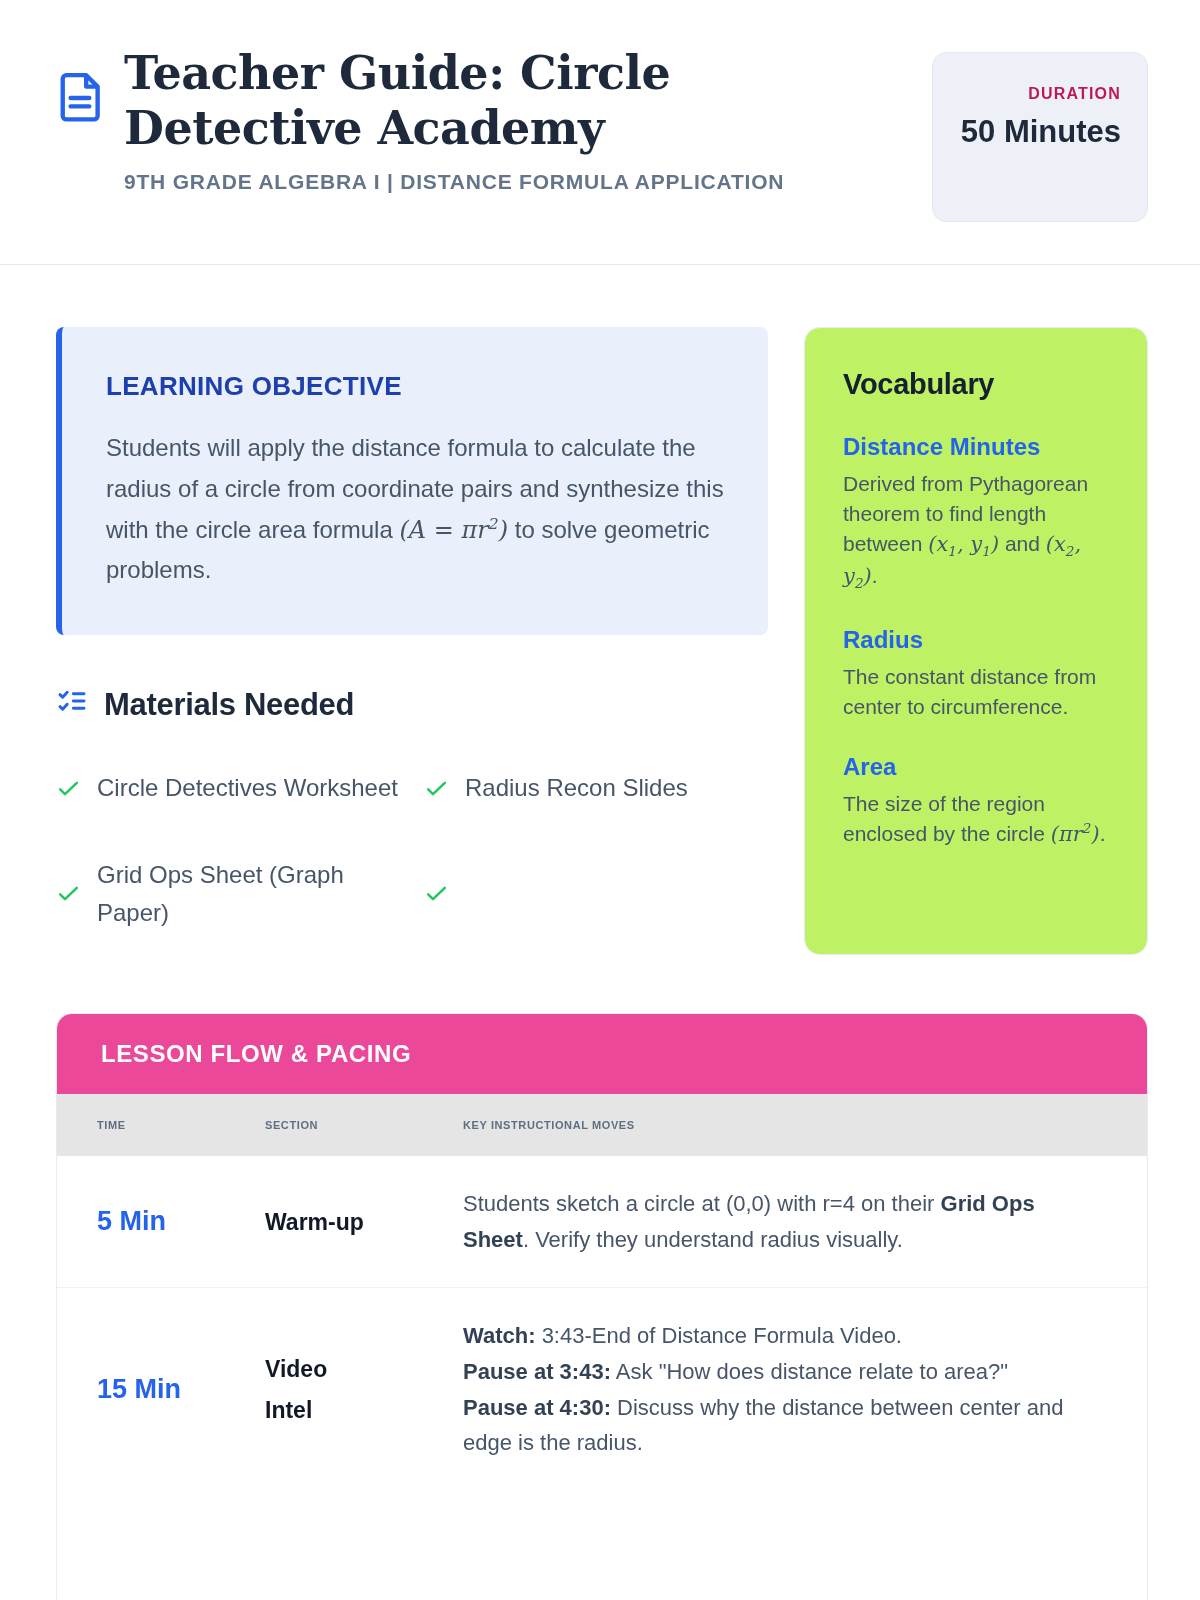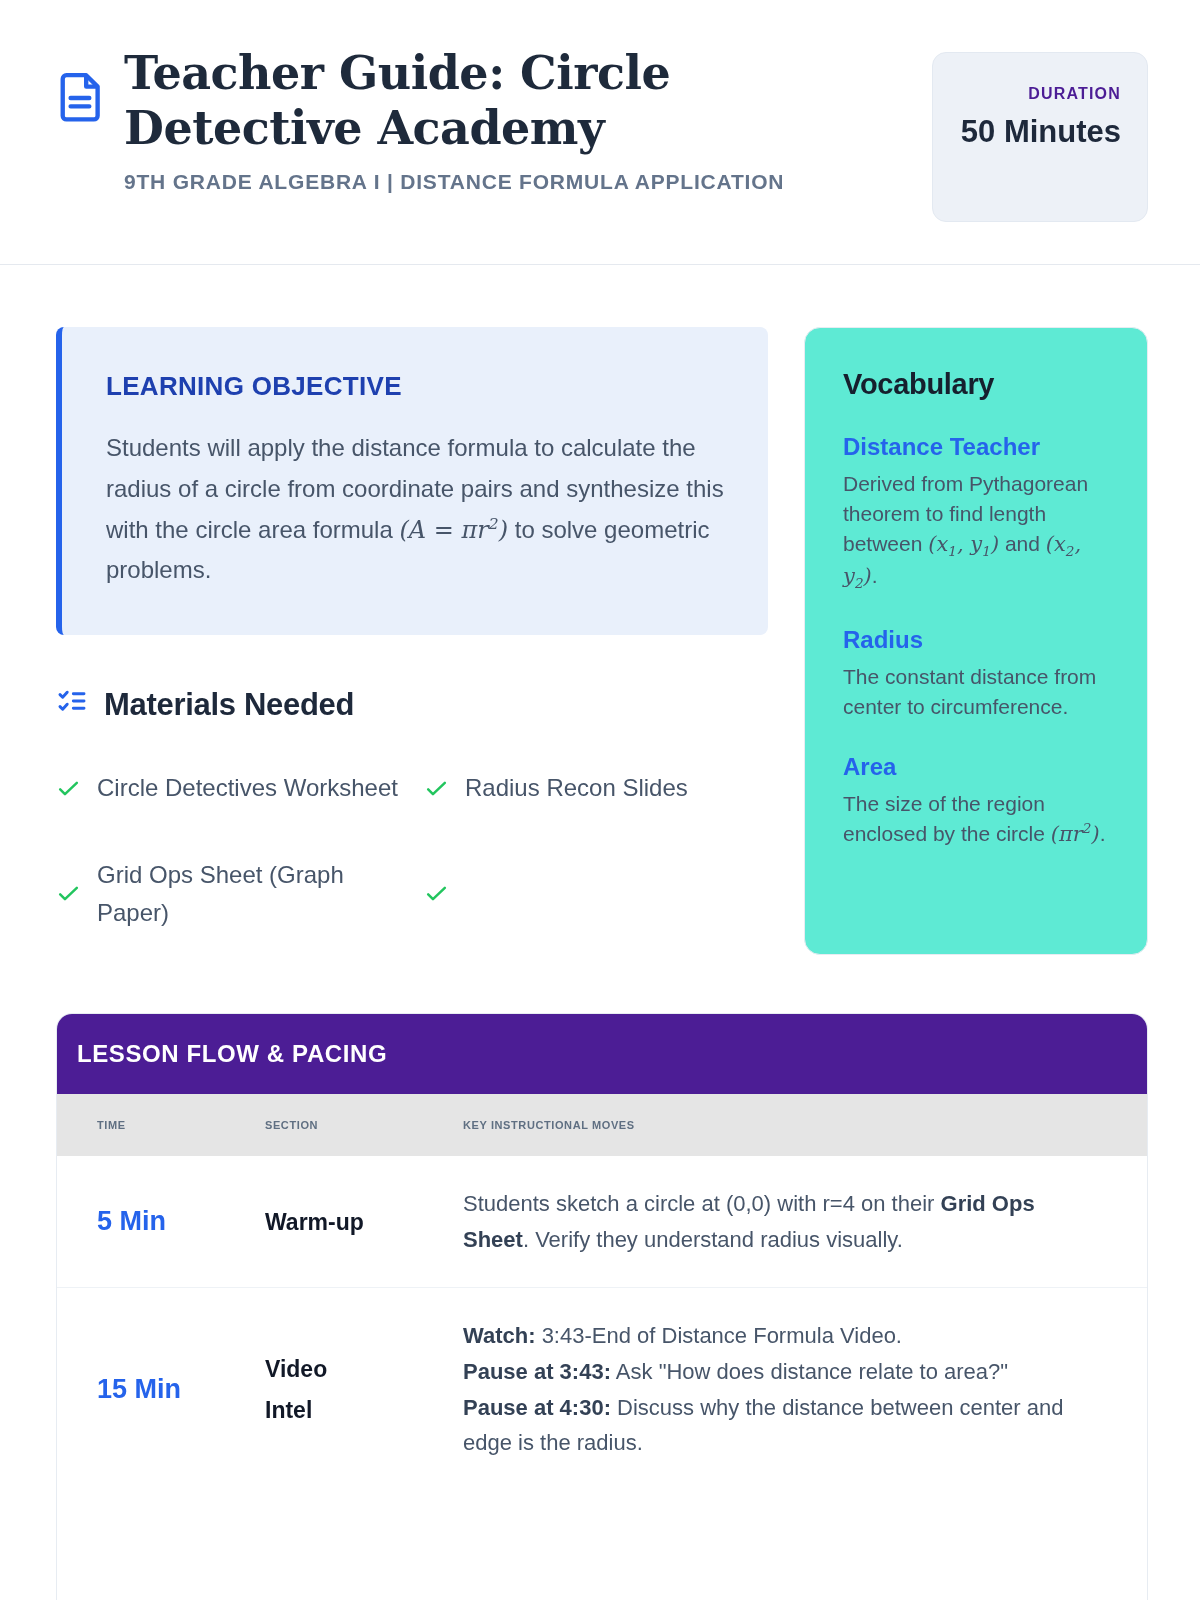--- a/index.html
+++ b/index.html
@@ -27,21 +27,21 @@
     color: #64748b; text-transform: uppercase;
   }
   .duration-box {
     flex: 0 0 auto;
     width: 216px; min-height: 170px;
     background: #edf1f7; border: 1px solid #e3e9f1; border-radius: 14px;
     padding: 32px 26px; text-align: right; margin-top: 6px;
   }
   .duration-label {
     font-size: 16px; font-weight: 700; letter-spacing: 1.2px;
-    color: #4c1d95; text-transform: uppercase;
+    color: #be185d; text-transform: uppercase;
   }
   .duration-value {
     margin-top: 8px;
     font-size: 31px; font-weight: 700; color: #1e293b; line-height: 1.35;
   }
   .divider { border: none; border-top: 1px solid #e5e9ef; margin: 42px -52px 0 -56px; }
 
   
   .content { display: flex; gap: 36px; margin-top: 62px; align-items: flex-start; }
   .left-col { flex: 1 1 auto; min-width: 0; }
@@ -76,40 +76,40 @@
     margin-top: 44px;
     display: grid; grid-template-columns: 1fr 1fr;
     column-gap: 24px; row-gap: 48px;
   }
   .material-item { display: flex; align-items: center; gap: 16px; }
   .material-check { flex: 0 0 auto; display: inline-flex; }
   .material-label { font-size: 24px; line-height: 1.6; color: #475569; max-width: 312px; }
 
   
   .vocab-card {
-    background: #5eead4; border: 1px solid #e7ecf2; border-radius: 16px;
+    background: #bef264; border: 1px solid #e7ecf2; border-radius: 16px;
     padding: 40px 38px 44px 38px;
     min-height: 628px;
   }
   .vocab-heading { font-size: 29px; font-weight: 800; color: #16202e; letter-spacing: -0.3px; }
   .vocab-entry { margin-top: 32px; }
   .vocab-term { font-size: 24px; font-weight: 800; color: #2563eb; }
   .vocab-def { margin-top: 8px; font-size: 21px; line-height: 1.42; color: #475569; }
 
   
   .lesson-card {
     margin-top: 58px;
     border: 1px solid #e7ecf2; border-bottom: none;
     border-radius: 16px 16px 0 0;
     overflow: hidden;
     min-height: 620px;
   }
   .lesson-header {
-    background: #4c1d95; color: #ffffff;
-    padding: 26px 20px;
+    background: #ec4899; color: #ffffff;
+    padding: 26px 44px;
     font-size: 24px; font-weight: 800; letter-spacing: 0.6px;
   }
   table.lesson-table { width: 100%; border-collapse: collapse; table-layout: fixed; }
   .lesson-table col.c-time { width: 208px; }
   .lesson-table col.c-section { width: 198px; }
   .lesson-table thead th {
     background: #e5e5e5;
     text-align: left; font-size: 11px; font-weight: 700;
     letter-spacing: 0.6px; text-transform: uppercase; color: #5f6f82;
     padding: 25px 20px 25px 0;
@@ -206,21 +206,21 @@
           </div>
       </section>
 
     </div>
 
     <aside class="right-col">
       <div class="vocab-card">
         <h2 class="vocab-heading">Vocabulary</h2>
         <div id="vocab-list">
             <div class="vocab-entry">
-              <div class="vocab-term">Distance Teacher</div>
+              <div class="vocab-term">Distance Minutes</div>
               <div class="vocab-def">Derived from Pythagorean theorem to find length between <span class="math">(x<sub>1</sub>, y<sub>1</sub>)</span> and <span class="math">(x<sub>2</sub>, y<sub>2</sub>)</span>.</div>
             </div>
             <div class="vocab-entry">
               <div class="vocab-term">Radius</div>
               <div class="vocab-def">The constant distance from center to circumference.</div>
             </div>
             <div class="vocab-entry">
               <div class="vocab-term">Area</div>
               <div class="vocab-def">The size of the region enclosed by the circle <span class="math">(πr<sup>2</sup>)</span>.</div>
             </div>

